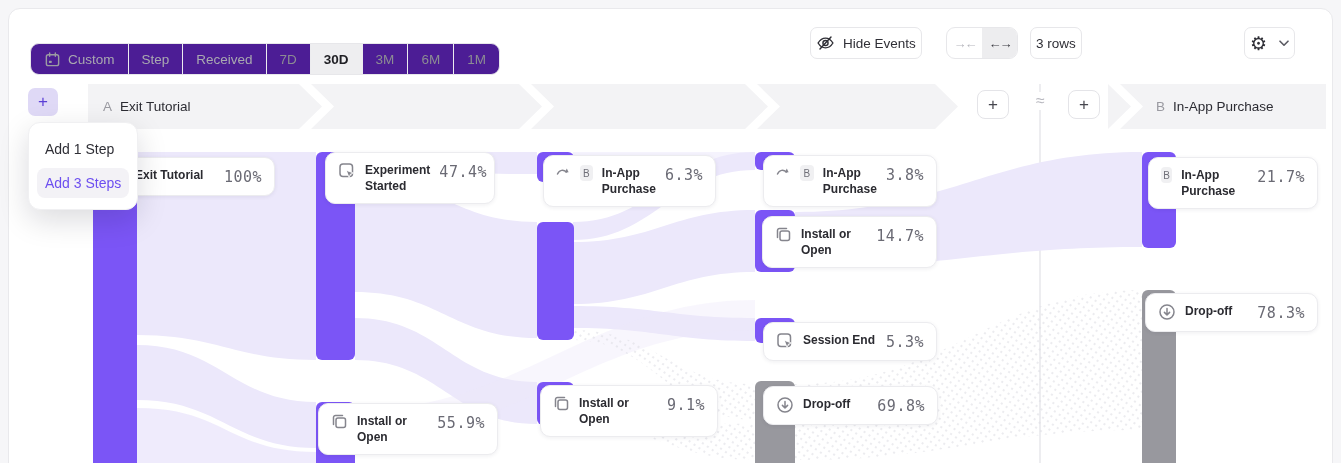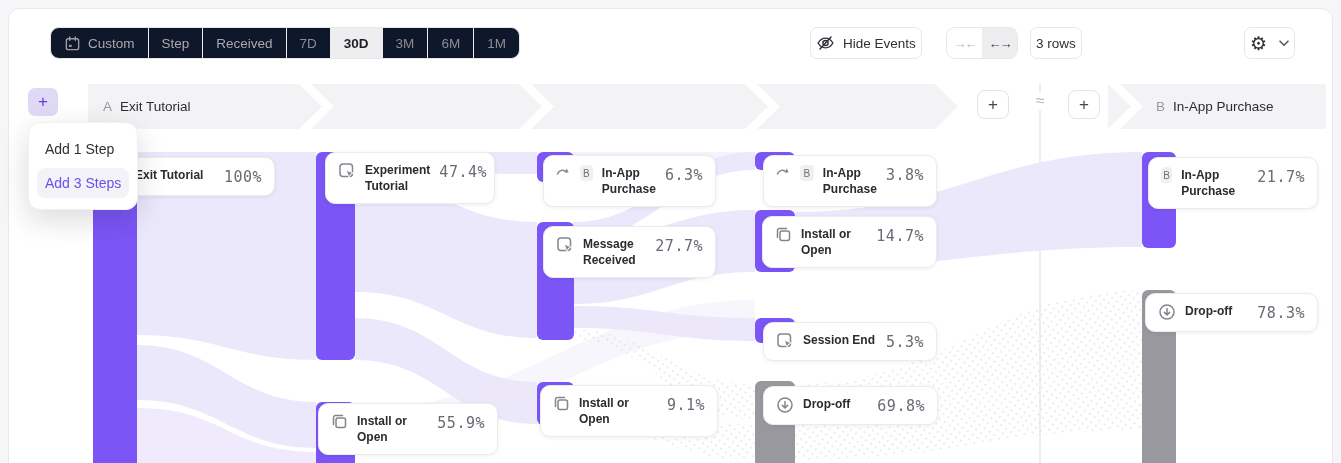--- a/index.html
+++ b/index.html
@@ -6,22 +6,22 @@
   html,body { width:1341px; height:463px; overflow:hidden; background:#f6f6f8;
               font-family:"Liberation Sans", sans-serif; }
   .stage { position:absolute; inset:0; }
   .panel { position:absolute; left:8px; top:8px; width:1325px; height:480px;
            background:#fff; border:1px solid #e9e9ec; border-radius:12px; }
 
   
   .toolbar-btn { position:absolute; display:flex; align-items:center; gap:8px;
     height:32px; background:#fff; border:1px solid #e7e7ea; border-radius:7px;
     padding:0 5px; font-size:13.5px; color:#2f2f36; cursor:pointer; }
-  .date-group { position:absolute; left:30px; top:27px; height:32px; display:flex;
-    border:1px solid #e7e7ea; border-radius:9px; background:#0f172a; overflow:hidden;margin-left:20px; }
+  .date-group { position:absolute; left:30px; top:43px; height:32px; display:flex;
+    border:1px solid #e7e7ea; border-radius:9px; background:#4c1d95; overflow:hidden; }
   .date-cell { display:flex; align-items:center; gap:7px; padding:0 13px;
     font-size:13.5px; color:#8c8c93; border-left:1px solid #ececef; cursor:pointer; white-space:nowrap; }
   .date-cell:first-child { border-left:none; }
   .date-cell.muted { color:#a9a9b0; }
   .date-cell.selected { background:#eeeef0; color:#1f1f24; font-weight:bold; }
   .seg-ctl { position:absolute; left:946px; top:27px; height:32px; display:flex;
     border:1px solid #e7e7ea; border-radius:9px; overflow:hidden; background:#fff; }
   .seg-cell { width:35px; display:flex; align-items:center; justify-content:center;
     font-size:13px; letter-spacing:-2px; color:#b6b6bd; cursor:pointer; }
   .seg-cell.on { background:#ededef; color:#3a3a41; }
@@ -205,21 +205,21 @@
     <span class="pct">100%</span>
   </div>
 
   <div class="card z30" style="left:325px; top:152px; width:170px;">
     <span class="nicon">
         <svg width="18" height="18" viewBox="0 0 18 18">
           <rect x="2" y="2" width="12.5" height="12.5" rx="3"></rect>
           <path d="M8.5 8.5 15.5 11 12.4 12.2 11.2 15.3 Z" fill="#85858d" stroke="#fff" stroke-width=".8"></path>
         </svg>
       </span>
-    <span class="lbl" style="width:76px;">Experiment Tutorial</span>
+    <span class="lbl" style="width:76px;">Experiment Started</span>
     <span class="pct">47.4%</span>
   </div>
 
   <div class="card z30" style="left:318px; top:403px; width:180px;">
     <span class="nicon">
         <svg width="17" height="17" viewBox="0 0 17 17">
           <rect x="5" y="5" width="9.5" height="9.5" rx="2"></rect>
           <path d="M2.5 11.5V4.5A2 2 0 0 1 4.5 2.5h7"></path>
         </svg>
       </span>
@@ -232,30 +232,20 @@
         <svg width="15" height="13" viewBox="0 0 15 13">
           <path d="M1.5 9 C3.5 4.5 7.5 4.5 10.5 7"></path>
           <path d="M10.8 3.6 12.6 7.2 8.8 7.6 Z" fill="#85858d" stroke="none"></path>
         </svg>
       </span>
     <span class="b-badge">B</span>
     <span class="lbl" style="width:58px;">In-App Purchase</span>
     <span class="pct">6.3%</span>
   </div>
 
-  <div class="card z30" style="left:543px; top:226px; width:173px;">
-    <span class="nicon">
-        <svg width="18" height="18" viewBox="0 0 18 18">
-          <rect x="2" y="2" width="12.5" height="12.5" rx="3"></rect>
-          <path d="M8.5 8.5 15.5 11 12.4 12.2 11.2 15.3 Z" fill="#85858d" stroke="#fff" stroke-width=".8"></path>
-        </svg>
-      </span>
-    <span class="lbl" style="width:66px;">Message Received</span>
-    <span class="pct">27.7%</span>
-  </div>
 
   <div class="card z30" style="left:540px; top:385px; width:178px;">
     <span class="nicon">
         <svg width="17" height="17" viewBox="0 0 17 17">
           <rect x="5" y="5" width="9.5" height="9.5" rx="2"></rect>
           <path d="M2.5 11.5V4.5A2 2 0 0 1 4.5 2.5h7"></path>
         </svg>
       </span>
     <span class="lbl">Install or Open</span>
     <span class="pct">9.1%</span>

